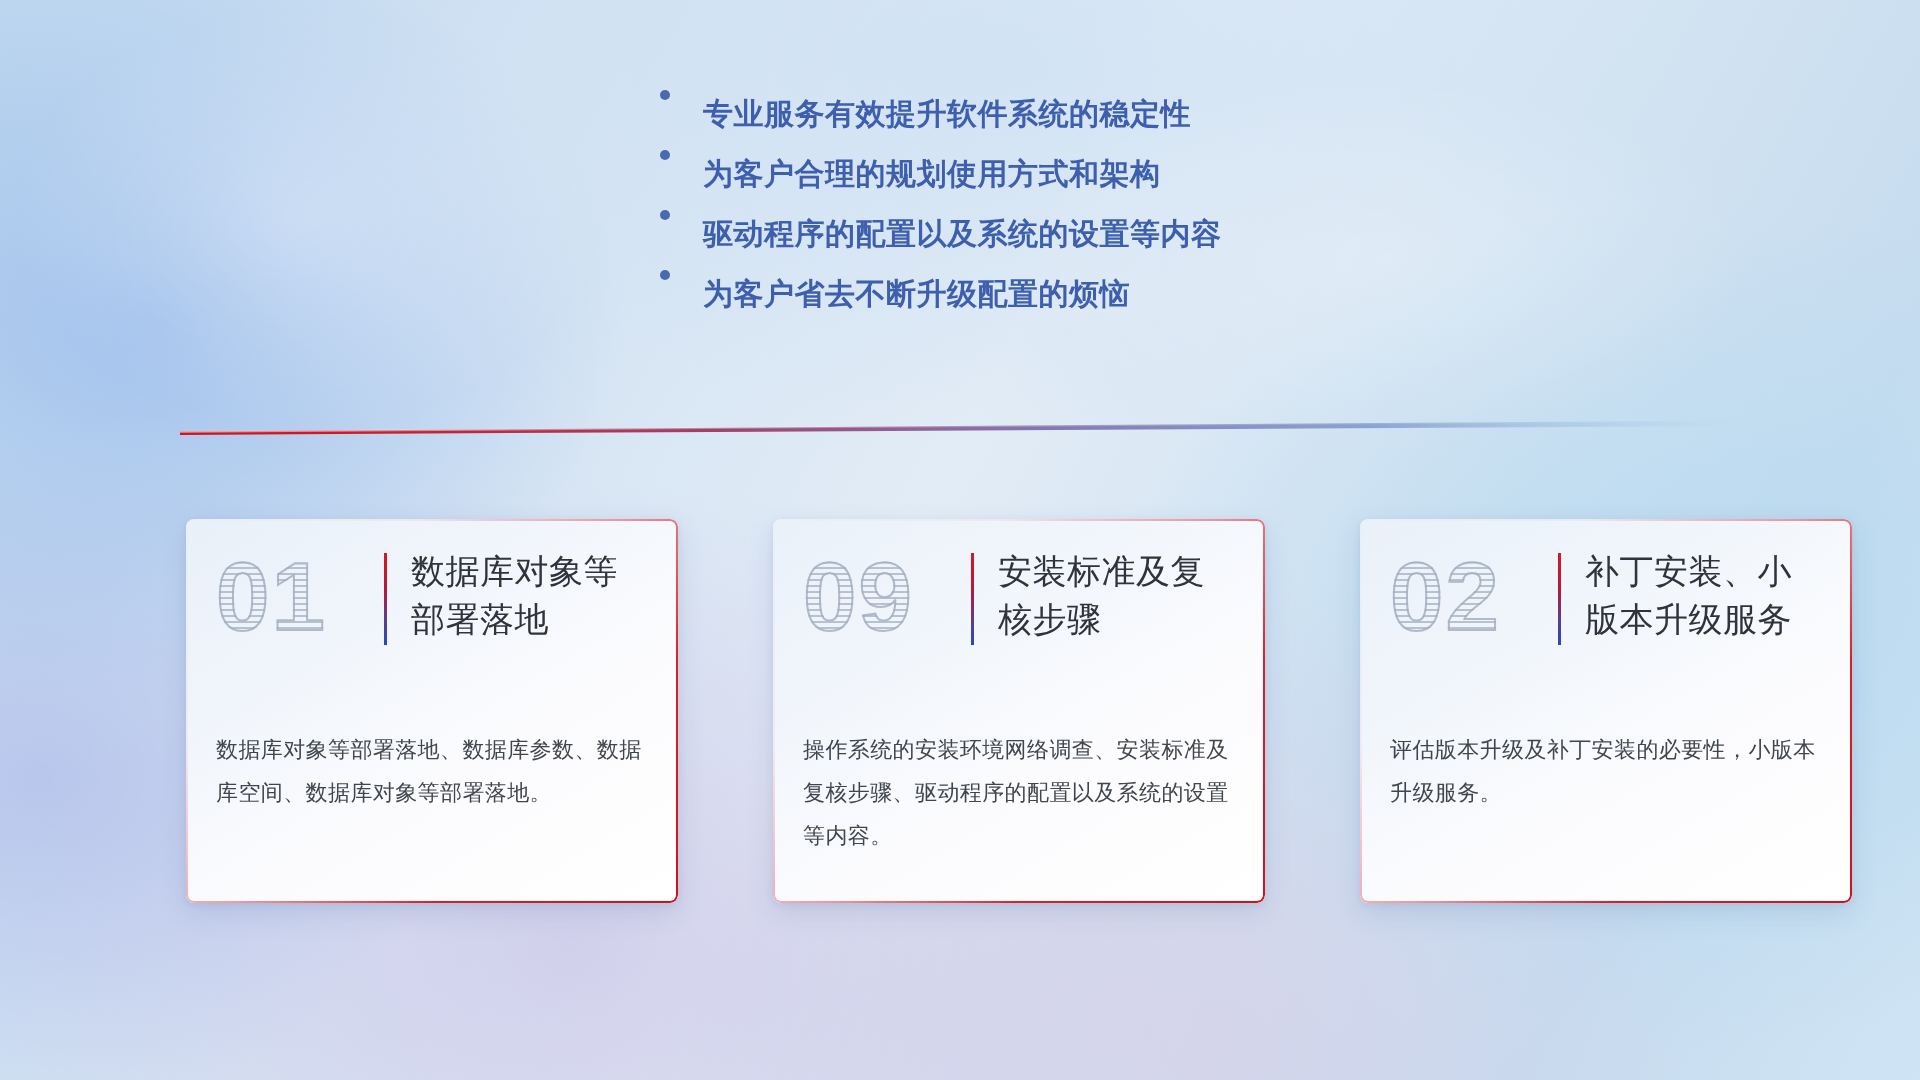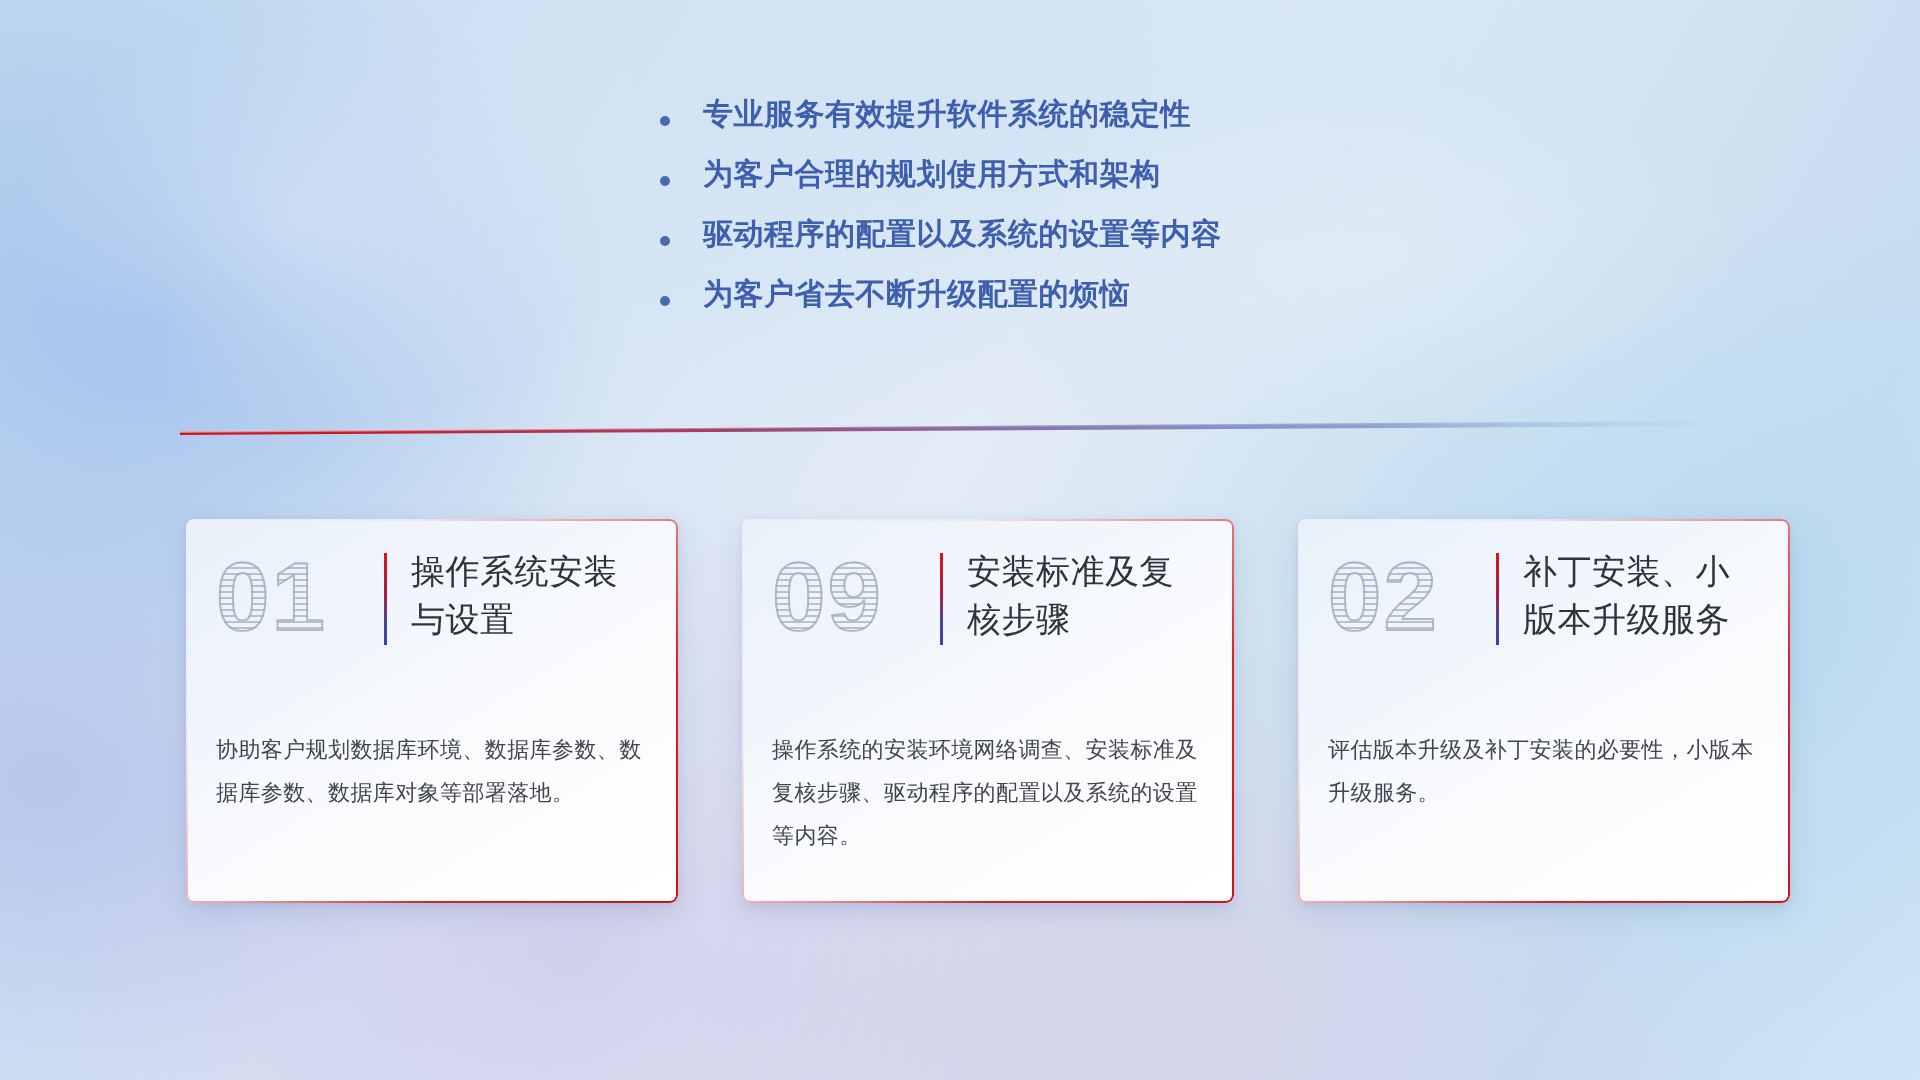--- a/index.html
+++ b/index.html
@@ -43,21 +43,21 @@
 
   
   #bullets {
     position: absolute;
     left: 660px;
     top: 96px;
     z-index: 4;
   }
   .bullet-row {
     display: flex;
-    align-items: flex-end;
+    align-items: flex-start;
     margin-bottom: 24px;
   }
   .bullet-dot {
     width: 10px;
     height: 10px;
     border-radius: 50%;
     background: #4a6ab0;
     margin-right: 33px;
     flex: 0 0 auto;
     position: relative;
@@ -81,21 +81,21 @@
     height: 22px;
     z-index: 4;
   }
 
   
   #cards {
     position: absolute;
     left: 186px;
     top: 519px;
     display: flex;
-    gap: 64px;
+    gap: 95px;
     z-index: 5;
   }
   .card {
     position: relative;
     width: 492px;
     height: 384px;
     border-radius: 8px;
     box-sizing: border-box;
     background: linear-gradient(150deg,
         rgba(234,241,249,0.96) 0%,
@@ -232,23 +232,23 @@
   </div>
 
   <div id="cards">
 
     <div class="card">
       <div class="card-border"></div>
       <div class="card-inner">
         <div class="card-head">
           <div class="card-num">01</div>
           <div class="card-rule"></div>
-          <div class="card-title">操作系统安装与设置</div>
+          <div class="card-title">数据库对象等部署落地</div>
         </div>
-        <div class="card-body">协助客户规划数据库环境、数据库参数、数据库参数、数据库对象等部署落地。</div>
+        <div class="card-body">数据库对象等部署落地、数据库参数、数据库空间、数据库对象等部署落地。</div>
       </div>
     </div>
 
     <div class="card">
       <div class="card-border"></div>
       <div class="card-inner">
         <div class="card-head">
           <div class="card-num">09</div>
           <div class="card-rule"></div>
           <div class="card-title">安装标准及复核步骤</div>

